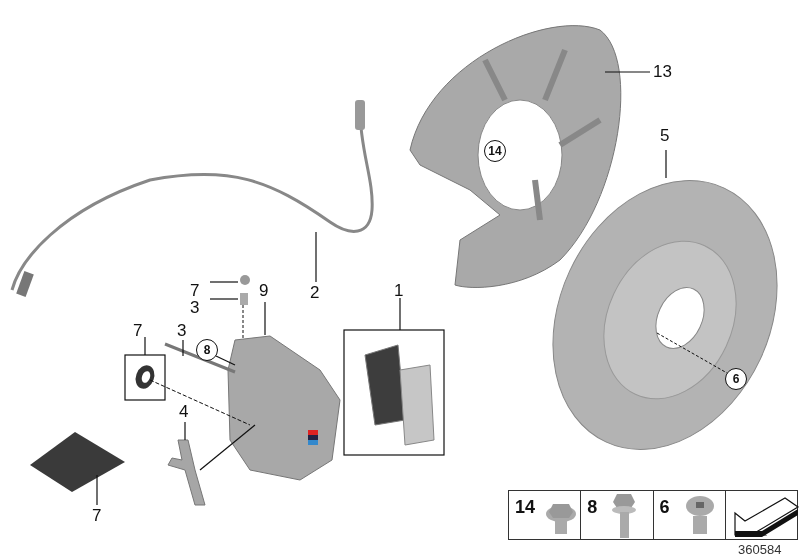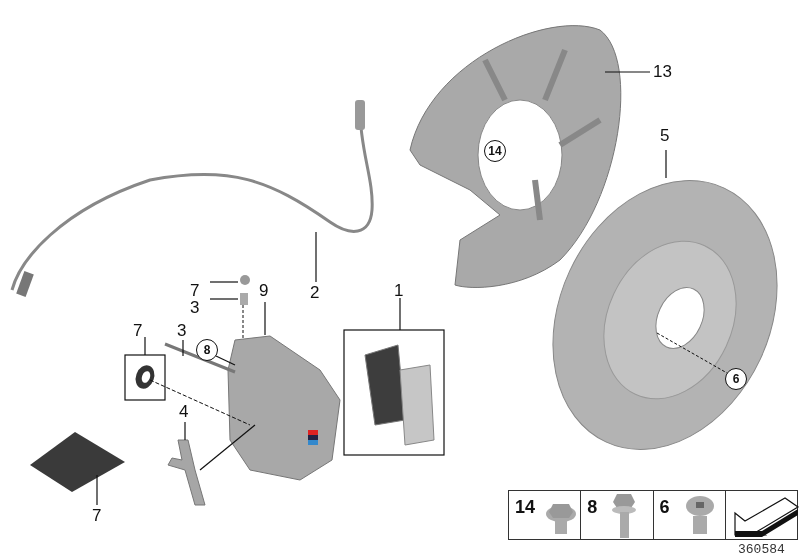--- a/index.html
+++ b/index.html
@@ -4,21 +4,21 @@
 <style>
   html, body { margin:0; padding:0; background:#ffffff; }
   body { width:800px; height:560px; position:relative; overflow:hidden; font-family:"Liberation Sans", sans-serif; }
   .lbl { position:absolute; font-weight:normal; font-size:17px; color:#111; line-height:1; }
   .clbl { position:absolute; width:22px; height:22px; border:1.5px solid #111; border-radius:50%; font-weight:bold; font-size:12px; color:#111; display:flex; align-items:center; justify-content:center; background:#fff; box-sizing:border-box; }
   svg.art { position:absolute; left:0; top:0; }
   .legend { position:absolute; left:508px; top:490px; width:290px; height:50px; border:1px solid #333; display:flex; box-sizing:border-box; }
   .legend .cell { flex:1; border-right:1px solid #333; position:relative; }
   .legend .cell:last-child { border-right:none; }
   .legend .num { position:absolute; left:6px; top:6px; font-weight:bold; font-size:18px; color:#111; }
-  .figid { position:absolute; left:738px; top:542px; font-size:13px; color:#333;font-family:Liberation Mono, monospace; }
+  .figid { position:absolute; left:738px; top:542px; font-size:13px; color:#333; }
 </style>
 </head>
 <body>
 
 <svg class="art" width="800" height="560">
 
   <path d="M12 290 C 20 260, 60 210, 150 180 C 230 165, 270 180, 330 222 C 350 236, 370 236, 372 210 C 374 180, 360 150, 360 110" fill="none" stroke="#888" stroke-width="3"></path>
   <rect x="355" y="100" width="10" height="30" rx="3" fill="#999"></rect>
   <rect x="20" y="272" width="10" height="24" fill="#777" transform="rotate(20 25 284)"></rect>
   <line x1="316" y1="232" x2="316" y2="282" stroke="#111" stroke-width="1.2"></line>

